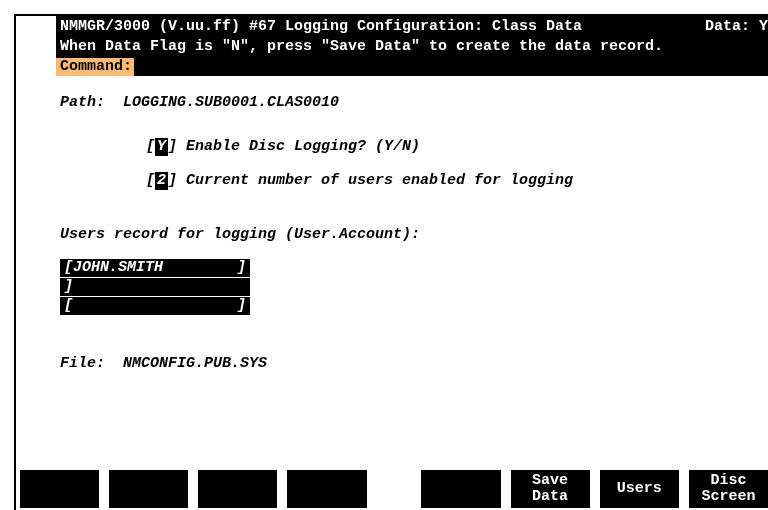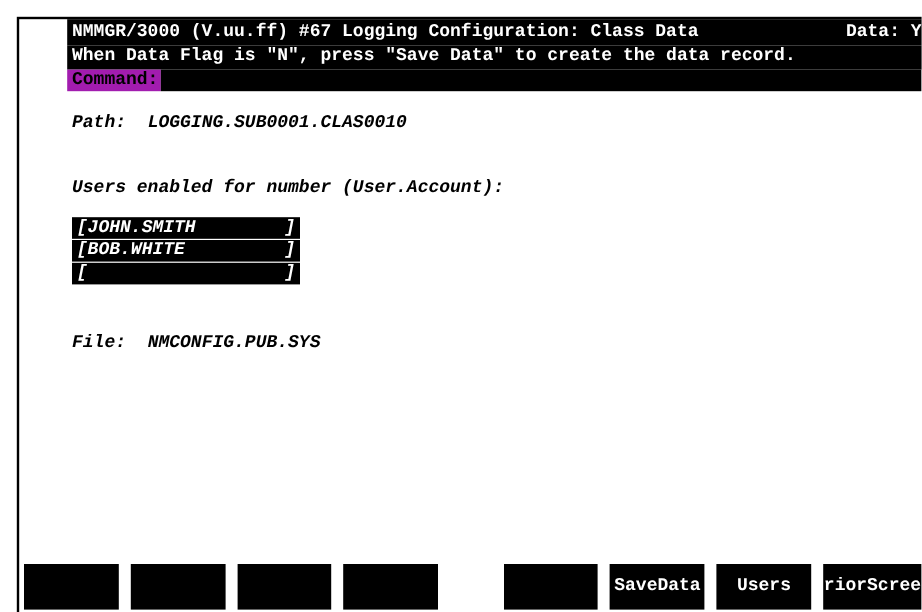--- a/index.html
+++ b/index.html
@@ -32,21 +32,21 @@
   .hdr2 {
     background: #000;
     color: #fff;
     padding: 0 4px 2px 4px;
   }
   .cmdrow {
     display: flex;
     align-items: stretch;
   }
   .cmdlabel {
-    background: #a21caf;
+    background: #fdba74;
     color: #000;
     padding: 0 2px 0 4px;
   }
   .cmdinput {
     background: #000;
     flex: 1;
     height: 18px;
     margin-right: 4px;
   }
   .body {
@@ -82,21 +82,21 @@
     bottom: 6px;
     display: flex;
     gap: 10px;
   }
   .fkey {
     background: #000;
     color: #fff;
     width: 82px;
     height: 38px;
     display: flex;
-    flex-direction: row;
+    flex-direction: column;
     align-items: center;
     justify-content: center;
     font-size: 15px;
     line-height: 1.05;
     text-align: center;
     cursor: pointer;
   }
   .fgap { width: 36px; }
 </style>
 </head>
@@ -115,30 +115,31 @@
 
   <div class="cmdrow">
     <span class="cmdlabel">Command:</span>
     <span class="cmdinput"></span>
   </div>
 
   <div class="body">
 
     <div class="row pathrow"><span>Path:</span>  <span>LOGGING.SUB0001.CLAS0010</span></div>
 
+    <div class="row optrow">[<span class="inv">Y</span>] <span>Enable Disc Logging? (Y/N)</span></div>
+    <div class="row optrow" style="margin-top:16px">[<span class="inv">2</span>] <span>Current number of users enabled for logging</span></div>
 
     <div class="usersblock">
-      <div class="row">Users enabled for number (User.Account):</div>
+      <div class="row">Users record for logging (User.Account):</div>
       <div style="height:14px"></div>
       <div class="userfield">
           <span>[<span>JOHN.SMITH</span></span>
           <span>]</span>
         </div>
       <div class="userfield">
-          <span>[<span>BOB.WHITE</span></span>
           <span>]</span>
         </div>
       <div class="userfield">
           <span>[<span></span></span>
           <span>]</span>
         </div>
     </div>
 
     <div class="row filerow"><span>File:</span>  <span>NMCONFIG.PUB.SYS</span></div>
 
@@ -162,18 +163,18 @@
         <span></span>
       </div>
     <div class="fkey">
         <span>Save</span>
         <span>Data</span>
       </div>
     <div class="fkey">
         <span>Users</span>
       </div>
     <div class="fkey">
-        <span>Prior</span>
+        <span>Disc</span>
         <span>Screen</span>
       </div>
   </div>
 
 </div>
 
 </body></html>

